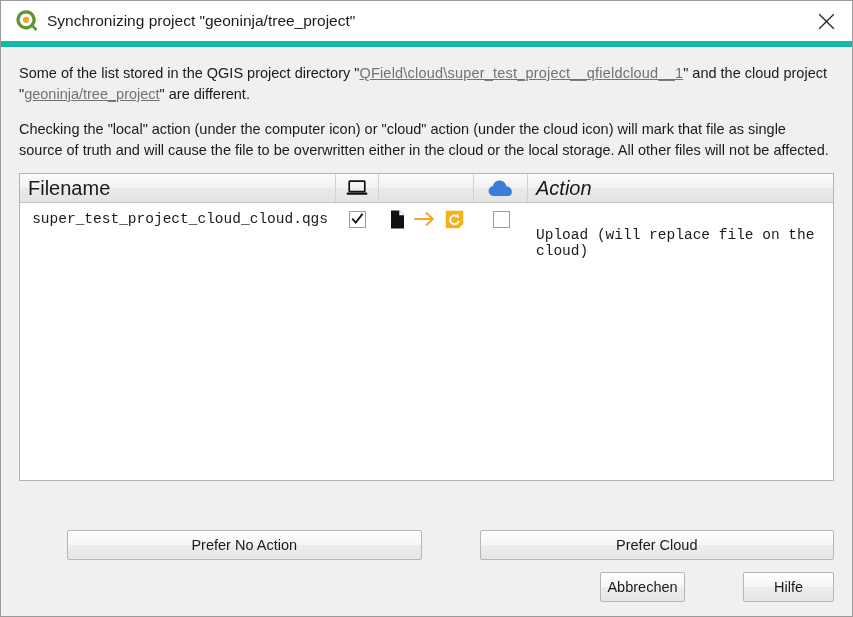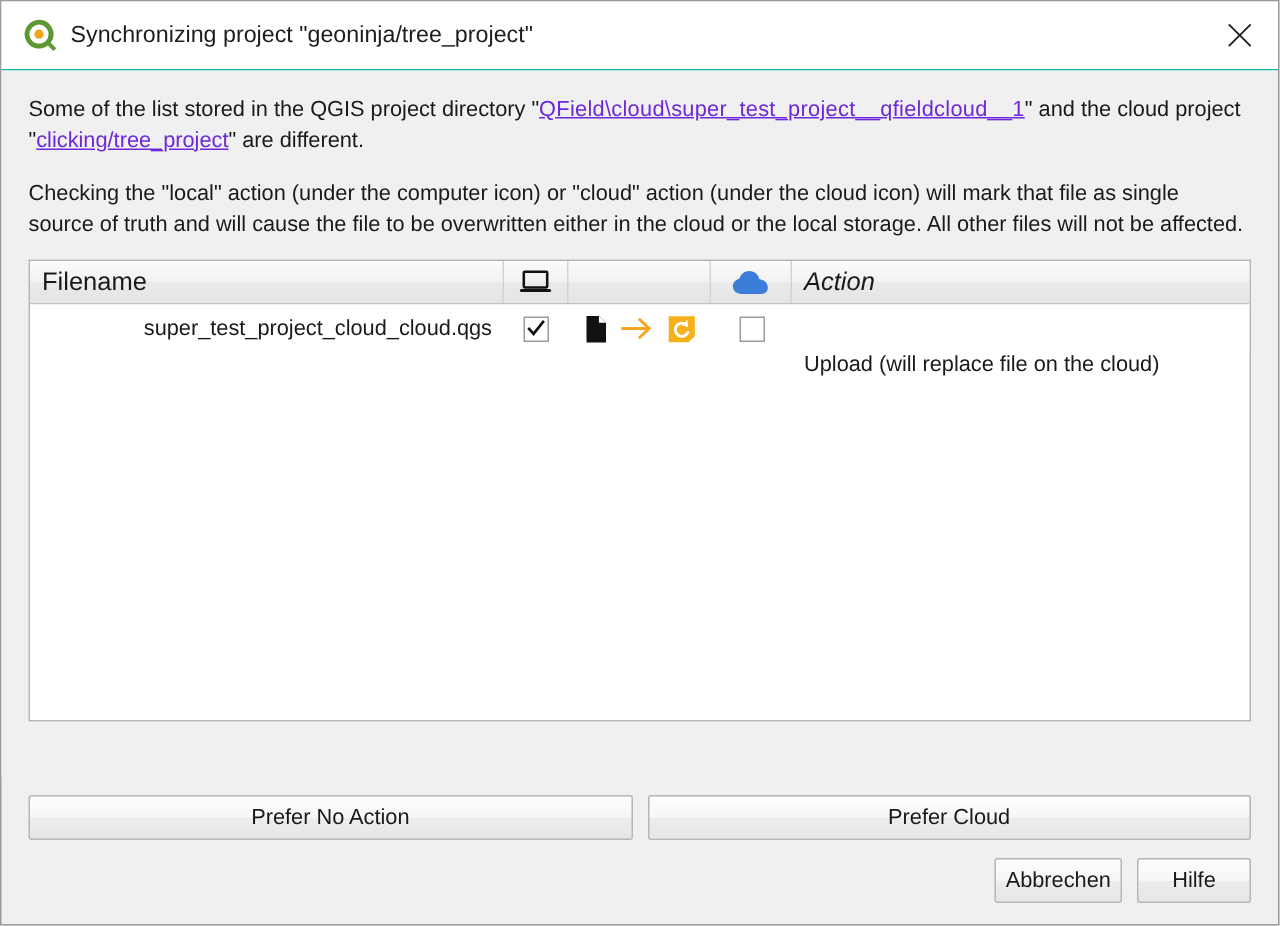--- a/index.html
+++ b/index.html
@@ -25,21 +25,21 @@
     background: #f0f0f0;
     display: flex;
     flex-direction: column;
   }
 
   
   .titlebar {
     height: 46px;
     min-height: 46px;
     background: #ffffff;
-    border-bottom: 1px solid #14b8a6;
+    border-bottom: 6px solid #14b8a6;
     display: flex;
     align-items: center;
     padding: 0 0 0 12px;
     box-sizing: border-box;
   }
   .app-logo {
     width: 26px;
     height: 26px;
     flex: 0 0 26px;
     margin-right: 8px;
@@ -77,21 +77,21 @@
     font-size: 14.5px;
     line-height: 1.42;
     color: #1a1a1a;
     margin: 0 0 14px 0;
     max-width: 812px;
   }
   .para.tight { margin-bottom: 15px; }
   .para.last { margin-bottom: 13px; }
 
   a.link {
-    color: #6d28d9;
+    color: #737373;
     text-decoration: underline;
   }
   a.link.wide { letter-spacing: 0.2px; }
 
   
   .table-wrap {
     border: 1px solid #b4b4b4;
     background: #ffffff;
     height: 306px;
     min-height: 306px;
@@ -105,39 +105,40 @@
     min-height: 29px;
     background: linear-gradient(to bottom, #fbfbfb 0%, #f2f2f2 48%, #eaeaea 52%, #e4e4e4 100%);
     border-bottom: 1px solid #c2c2c2;
     box-sizing: border-box;
   }
   .th {
     display: flex;
     align-items: center;
     box-sizing: border-box;
     border-right: 1px solid #d3d3d3;
-    font-size: 17px;
+    font-size: 20px;
     color: #1a1a1a;
     padding: 0 8px;
     overflow: hidden;
     cursor: pointer;
   }
   .th.filename { width: 316px; flex: 0 0 316px; }
   .th.local    { width: 43px;  flex: 0 0 43px; justify-content: center; padding: 0; }
   .th.mid      { width: 95px;  flex: 0 0 95px; }
   .th.cloud    { width: 54px;  flex: 0 0 54px; justify-content: center; padding: 0; }
   .th.action   { flex: 1 1 auto; border-right: none; font-style: italic; }
 
   .trow {
     display: flex;
     height: 32px;
     min-height: 32px;
     align-items: center;
     box-sizing: border-box;
     background: #ffffff;
+    font-family: Liberation Mono, monospace;
   }
   .td {
     display: flex;
     align-items: center;
     box-sizing: border-box;
     font-size: 14.5px;
     color: #1a1a1a;
     height: 100%;
     overflow: hidden;
   }
@@ -186,25 +187,26 @@
     font-family: "Liberation Sans", sans-serif;
     font-size: 14.5px;
     color: #1a1a1a;
     height: 30px;
     display: flex;
     align-items: center;
     justify-content: center;
     cursor: pointer;
     padding: 0 12px;
     white-space: nowrap;
+    margin-left: 48px;
   }
   .btn.wide { flex: 1 1 0; }
   .btn.abbrechen { width: 85px; }
   .btn.perform   { width: 130px; }
-  .btn.hilfe     { width: 76px; }
+  .btn.hilfe     { width: 91px; }
 </style>
 </head>
 <body>
 
 <div class="window">
 
   <div class="titlebar">
     <span class="app-logo">
       <svg class="icon-svg" width="26" height="26" viewBox="0 0 26 26" aria-hidden="true">
         <path d="M13 2.2a9.6 9.6 0 1 0 6.0 17.1l3.6 3.7 1.9-1.9-3.7-3.6A9.6 9.6 0 0 0 13 2.2zm0 3.2a6.4 6.4 0 1 1 0 12.8 6.4 6.4 0 0 1 0-12.8z" fill="#5d9732"></path>
@@ -214,21 +216,21 @@
     <span class="title-text">Synchronizing project "geoninja/tree_project"</span>
     <span class="close-btn">
       <svg class="icon-svg" width="21" height="21" viewBox="0 0 21 21" aria-hidden="true">
         <path d="M3.2 3.2 L17.8 17.8 M17.8 3.2 L3.2 17.8" stroke="#202020" stroke-width="1.25" fill="none"></path>
       </svg>
     </span>
   </div>
 
   <div class="content">
 
-    <p class="para tight"><span>Some of the list stored in the QGIS project directory "</span><a class="link wide" href="#">QField\cloud\super_test_project__qfieldcloud__1</a><span>" and the cloud project "</span><a class="link" href="#">clicking/tree_project</a><span>" are different.</span></p>
+    <p class="para tight"><span>Some of the list stored in the QGIS project directory "</span><a class="link wide" href="#">QField\cloud\super_test_project__qfieldcloud__1</a><span>" and the cloud project "</span><a class="link" href="#">geoninja/tree_project</a><span>" are different.</span></p>
 
 
     <p class="para last">Checking the "local" action (under the computer icon) or "cloud" action (under the cloud icon) will mark that file as single source of truth and will cause the file to be overwritten either in the cloud or the local storage. All other files will not be affected.</p>
 
     <div class="table-wrap">
 
       <div class="thead">
         <div class="th filename">
           <span>Filename</span>
         </div>

